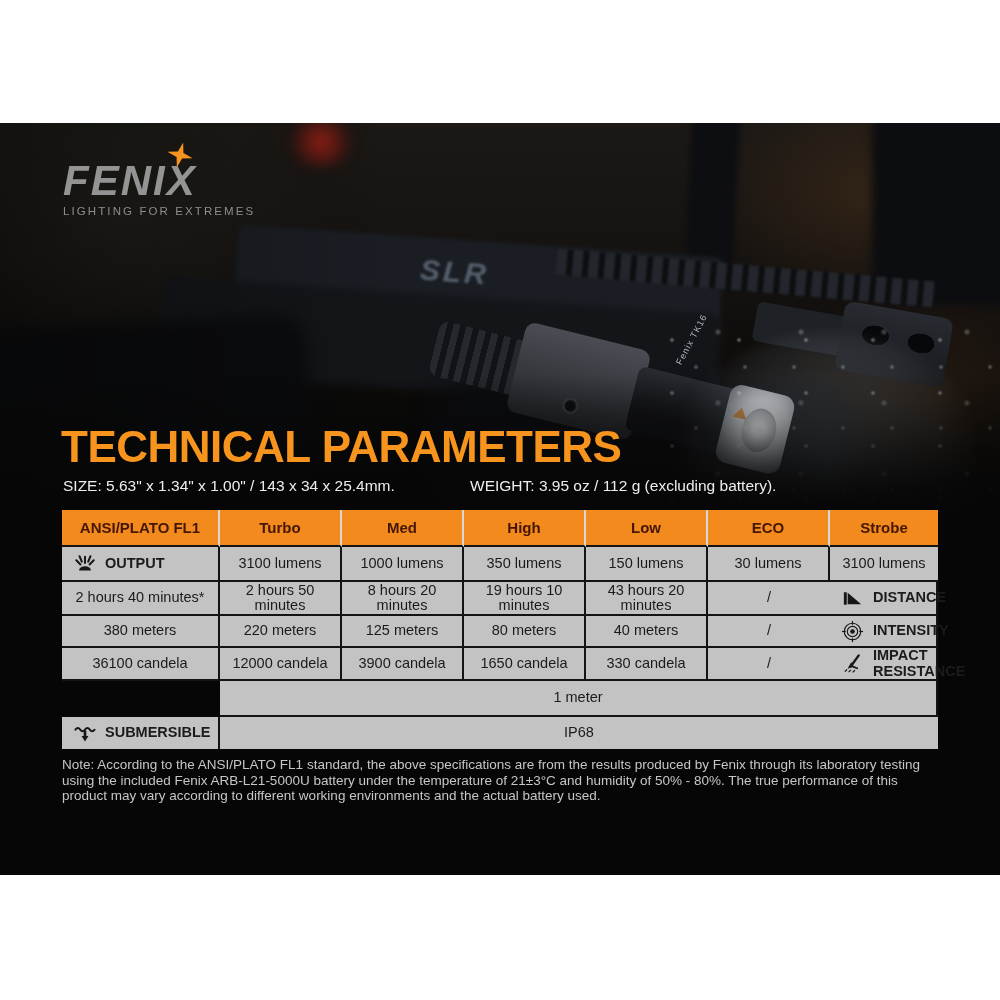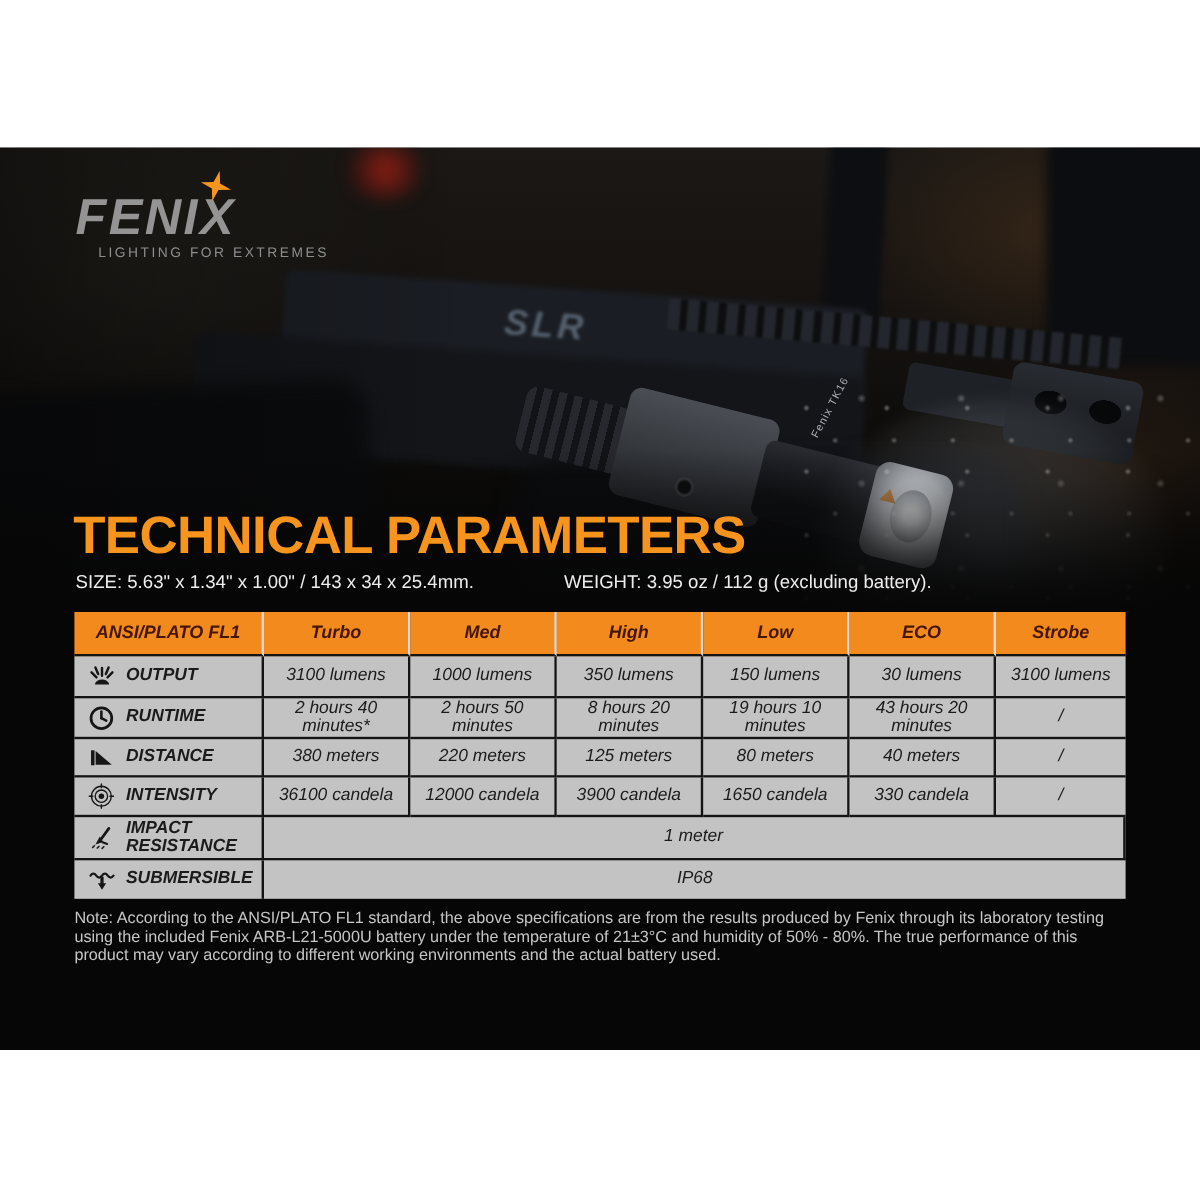--- a/index.html
+++ b/index.html
@@ -68,34 +68,34 @@
       background-size:67px 53px, 49px 61px, 83px 71px;filter:blur(.4px);}
   .photo-fade{left:0;top:252px;width:1000px;height:140px;
       background:linear-gradient(180deg,transparent,rgba(6,6,6,.88) 80%,#060606);}
   .photo-dim{left:0;top:0;width:1000px;height:392px;
       background:linear-gradient(90deg,rgba(0,0,0,.30),transparent 40%),
                  linear-gradient(0deg,rgba(0,0,0,.15),transparent 30%);}
   
   .logo{position:absolute;left:63px;top:37px;width:230px;}
   .logo-word{font-size:42px;font-weight:bold;font-style:italic;color:#949494;letter-spacing:2px;line-height:1;}
   .logo-star{position:absolute;left:104px;top:-18px;width:26px;height:26px;transform:rotate(14deg);}
-  .logo-tag{font-size:11.5px;color:#8d8d8d;letter-spacing:2.1px;margin-top:3px;text-align:center;}
+  .logo-tag{font-size:11.5px;color:#8d8d8d;letter-spacing:2.1px;margin-top:3px;}
   
   .heading{position:absolute;left:61px;top:299px;font-size:44px;font-weight:bold;color:#f7941d;
       letter-spacing:-.5px;white-space:nowrap;}
   .specline{position:absolute;top:354px;font-size:15.5px;color:#ededed;white-space:nowrap;}
   .size-text{left:63px;}
   .weight-text{left:470px;}
   
   .spec-table{position:absolute;left:62px;top:387px;width:876px;display:grid;
       grid-template-columns:158px 122px 122px 122px 122px 122px 108px;
       grid-template-rows:37px 35px 34px 32px 33px 36px 32px;}
   .cell{display:flex;align-items:center;justify-content:center;text-align:center;
       font-size:14.5px;line-height:15.5px;color:#1b1b1b;background:#c3c3c3;
-      border-right:2px solid #141414;border-bottom:2px solid #141414;padding:0 3px;box-sizing:border-box;font-style:italic;}
+      border-right:2px solid #141414;border-bottom:2px solid #141414;padding:0 3px;box-sizing:border-box;}
   .cell.hdr{background:#f28a1e;color:#451605;font-weight:bold;font-size:15px;
       border-right:2px solid #d8d8d8;border-bottom:2px solid #141414;}
   .cell.hdr.last{border-right:none;}
   .cell.lastcol{border-right:none;}
   .cell.lastrow{border-bottom:none;}
   .cell.labelc{justify-content:flex-start;padding-left:9px;gap:7px;font-weight:bold;text-align:left;}
   .cell.spanc{grid-column:2 / 8;}
   .icon{flex-shrink:0;width:27px;height:24px;display:flex;align-items:center;justify-content:center;}
   
   .notes{position:absolute;left:62px;top:634px;width:878px;color:#c6c6c6;font-size:13.5px;line-height:15.6px;}
@@ -176,30 +176,20 @@
         </span>
         <span>OUTPUT</span>
       </div>
       <div class="cell">3100 lumens</div>
       <div class="cell">1000 lumens</div>
       <div class="cell">350 lumens</div>
       <div class="cell">150 lumens</div>
       <div class="cell">30 lumens</div>
       <div class="cell lastcol">3100 lumens</div>
 
-      <div class="cell labelc">
-        <span class="icon">
-          <svg viewBox="0 0 24 24" width="23" height="23">
-            <circle cx="12" cy="12" r="9" fill="none" stroke="#161616" stroke-width="2.4"></circle>
-            <line x1="12" y1="12" x2="12" y2="6.2" stroke="#161616" stroke-width="2.2" stroke-linecap="round"></line>
-            <line x1="12" y1="12" x2="16.2" y2="14.2" stroke="#161616" stroke-width="2.2" stroke-linecap="round"></line>
-          </svg>
-        </span>
-        <span>RUNTIME</span>
-      </div>
       <div class="cell">2 hours 40 minutes*</div>
       <div class="cell">2 hours 50 minutes</div>
       <div class="cell">8 hours 20 minutes</div>
       <div class="cell">19 hours 10 minutes</div>
       <div class="cell">43 hours 20 minutes</div>
       <div class="cell lastcol">/</div>
 
       <div class="cell labelc">
         <span class="icon">
           <svg viewBox="0 0 24 24" width="23" height="23">

